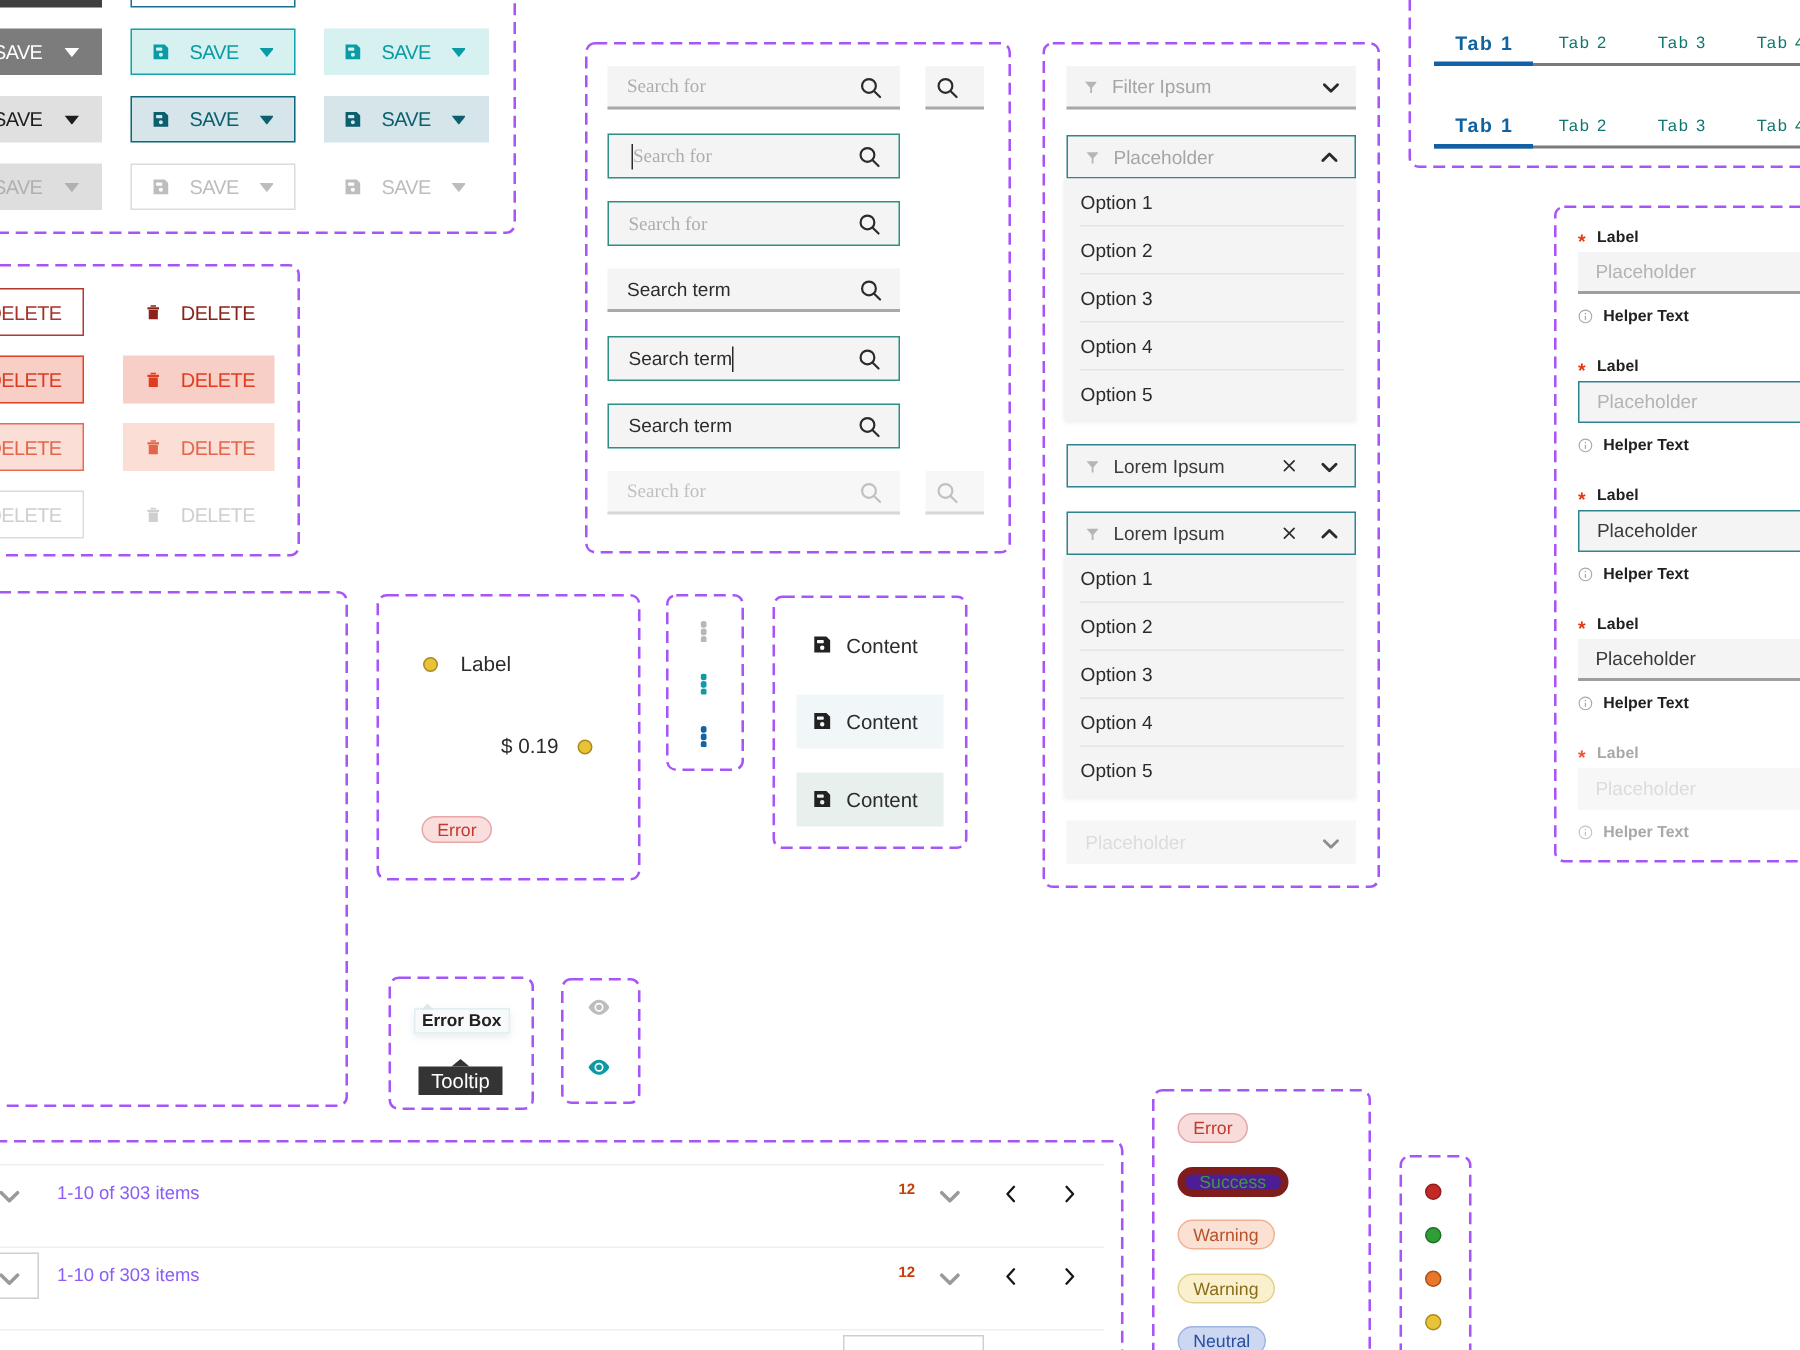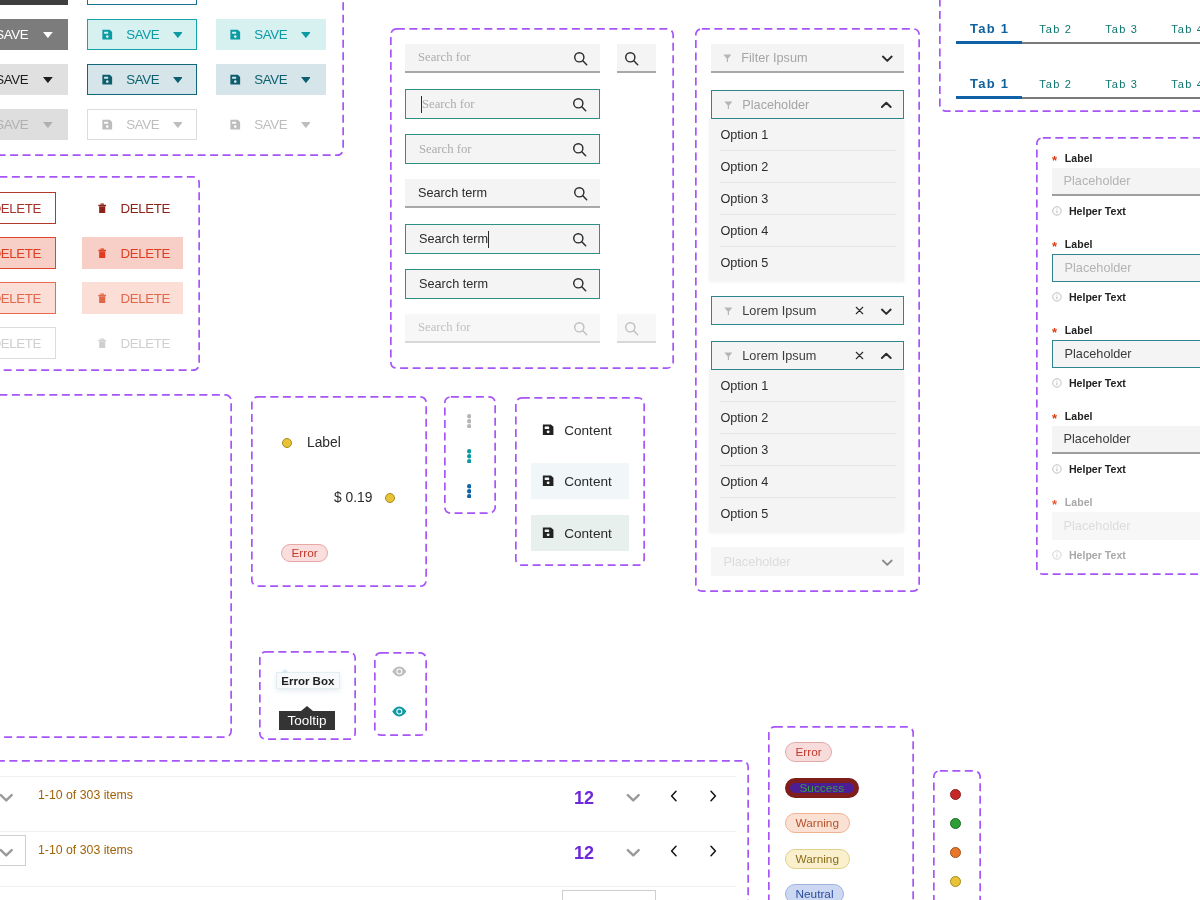--- a/index.html
+++ b/index.html
@@ -88,22 +88,22 @@
            border-bottom:4.5px solid #d9e9ef;}
   .ttip{position:absolute;box-sizing:border-box;background:#343434;
         display:flex;align-items:center;justify-content:center;font-size:13.5px;
         color:#fff;}
   .ttip:before{content:"";position:absolute;top:-5px;left:22px;
         border-left:6px solid transparent;border-right:6px solid transparent;
         border-bottom:5.5px solid #343434;}
   .eyeic{position:absolute;}
   .eyeic svg{display:block;}
   .hr{position:absolute;background:#efefef;}
-  .pgtxt{position:absolute;font-size:12.3px;color:#a16207;white-space:nowrap;}
-  .pgnum{position:absolute;font-size:18px;color:#6d28d9;font-weight:700;white-space:nowrap;}
+  .pgtxt{position:absolute;font-size:12.3px;color:#8b5cf6;white-space:nowrap;}
+  .pgnum{position:absolute;font-size:10px;color:#c2410c;font-weight:700;white-space:nowrap;margin-left:25px;}
   .pgchv{position:absolute;}
   .pgchv svg,.pgchv span{display:block;width:100%;height:100%;}
   .pgbox{position:absolute;box-sizing:border-box;border:1px solid #cfcfcf;background:#fff;}
 
   
   .sv{justify-content:flex-start;}
   .sv .ico{width:10.5px;height:11.1px;margin-left:14.3px;}
   .sv .lbl{margin-left:13.5px;font-size:13.3px;letter-spacing:-0.4px;font-weight:400;}
   .sv .cr{margin-left:13.5px;width:9.8px;height:6.1px;margin-top:1px;}
   .sv .cr svg{display:block;}

